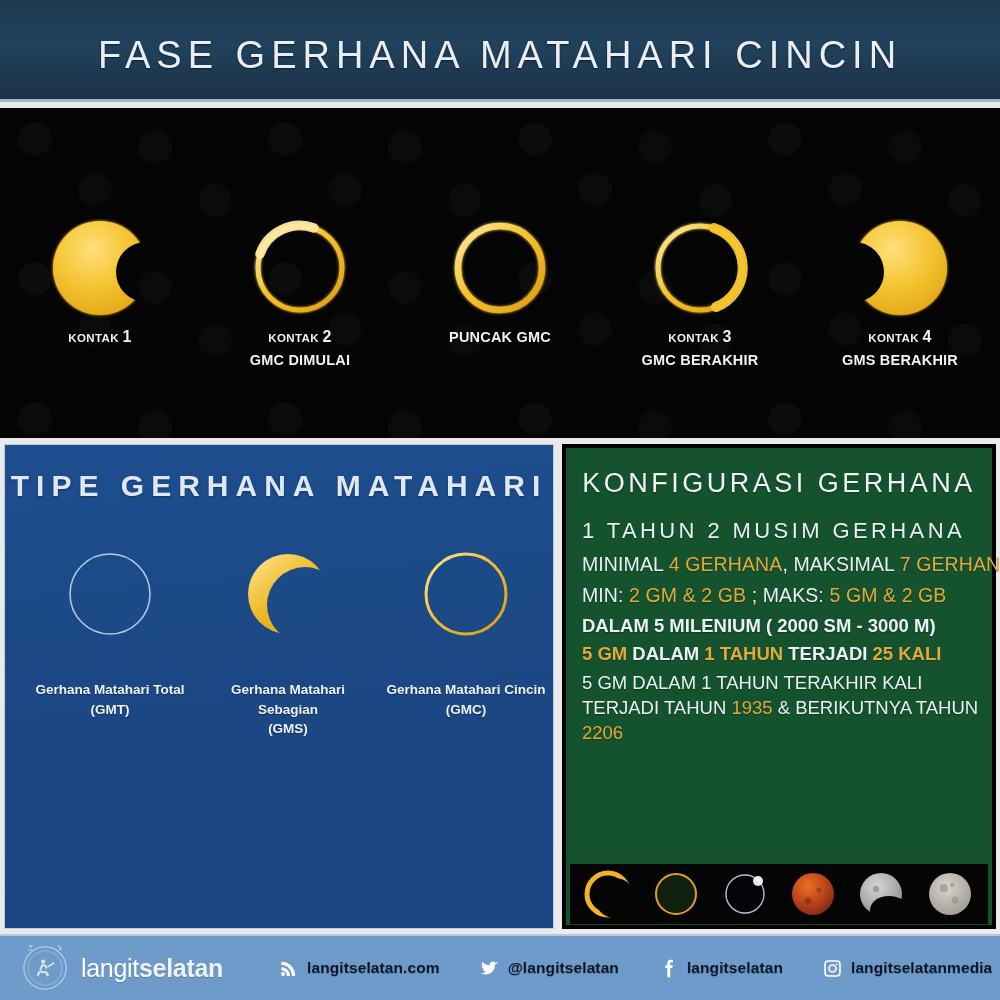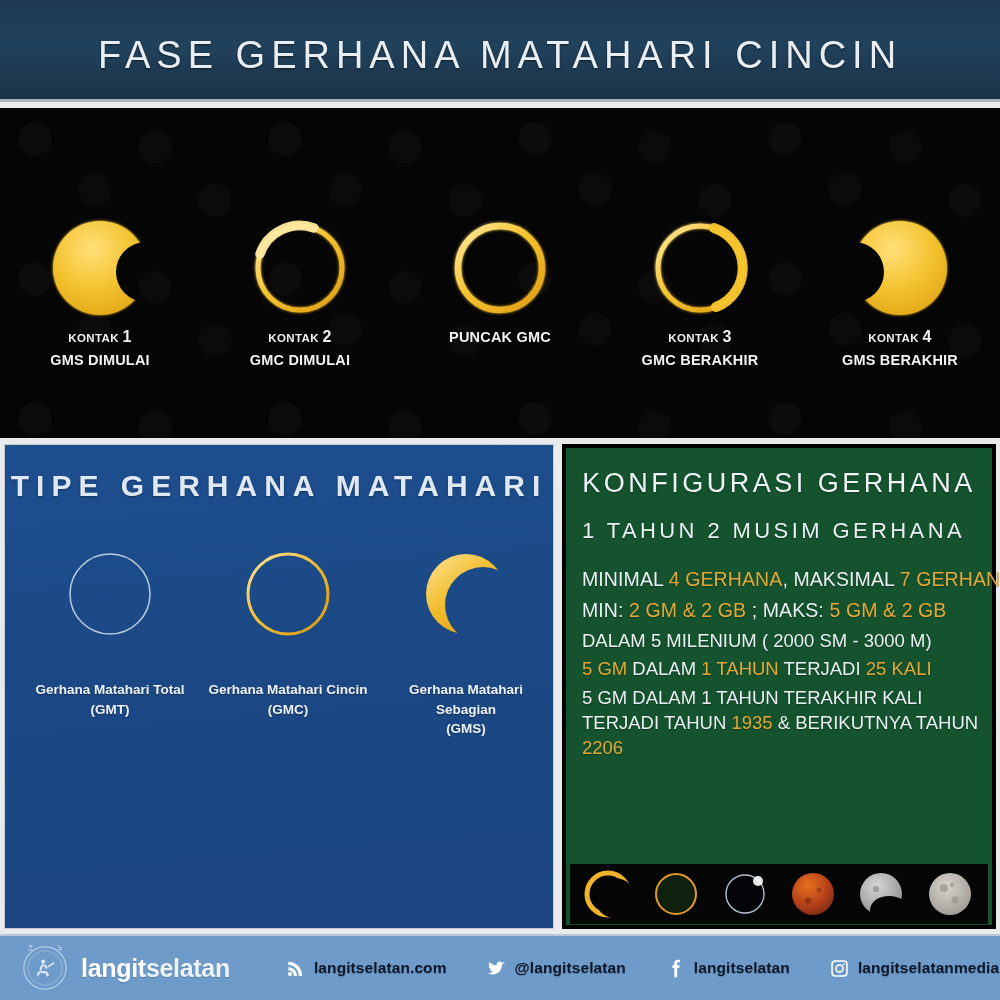--- a/index.html
+++ b/index.html
@@ -80,23 +80,23 @@
   }
 
   
   .pr-title{
     position:absolute; left:0; right:0; top:20px; text-align:center;
     color:#eef3f8; font-size:27px; font-weight:300; letter-spacing:3.5px;
     text-shadow:0 1px 2px rgba(0,0,0,.3); white-space:nowrap;
   }
   .pr-lines{ position:absolute; left:16px; right:10px; top:70px; }
   .pr-l{ color:#eaf0f5; text-shadow:0 1px 1px rgba(0,0,0,.33); white-space:nowrap; }
-  .pr-big{ font-size:22px; font-weight:300; letter-spacing:3.4px; margin-bottom:24px; }
+  .pr-big{ font-size:22px; font-weight:300; letter-spacing:3.4px; margin-bottom:9px; }
   .pr-n{ font-size:19.5px; font-weight:400; letter-spacing:.1px; margin-bottom:8px; }
-  .pr-n2{ font-size:18.5px; font-weight:400; letter-spacing:0; margin-bottom:6px; }
+  .pr-n2{ font-size:18.5px; font-weight:700; letter-spacing:0; margin-bottom:6px; }
   .pr-wrap{ font-size:18.5px; font-weight:400; line-height:1.34; white-space:normal; }
   .gold{ color:#e3a93c; }
 
   
   .photostrip{
     position:absolute; left:570px; top:864px; width:418px; height:60px;
     background:#050505; display:flex; align-items:center;
     justify-content:space-around; padding:0 4px;
   }
   .photo{ width:52px; height:52px; position:relative; flex:0 0 auto; }
@@ -106,21 +106,21 @@
     position:absolute; left:0; top:934px; width:1000px; height:66px;
     background:#6e9bc9; border-top:2px solid #b9c7d6;
     display:flex; align-items:center;
   }
   .brand{ display:flex; align-items:center; margin-left:22px; }
   .seal{ width:46px; height:46px; position:relative; }
   .brand-text{
     margin-left:13px; font-size:25px; letter-spacing:-.3px;
     color:#fff; text-shadow:0 1px 1px rgba(0,0,0,.18);
   }
-  .brand-text .b1{ font-weight:700; }
+  .brand-text .b1{ font-weight:400; }
   .brand-text .b2{ font-weight:700; color:#eef3f9; }
 
   .socials{ display:flex; align-items:center; margin-left:56px; gap:40px; }
   .soc{ display:flex; align-items:center; gap:9px; }
   .soc-ic{ width:19px; height:19px; flex:0 0 auto; }
   .soc-tx{ color:#0f172a; font-size:15.5px; font-weight:700; letter-spacing:.1px;
            text-shadow:0 1px 1px rgba(0,0,0,.2); white-space:nowrap; }
 </style>
 </head>
 <body>
@@ -155,21 +155,20 @@
     </filter>
   </defs>
       <mask id="m0">
         <rect width="104" height="104" fill="#fff"></rect>
         <circle cx="98" cy="56" r="30" fill="#000"></circle>
       </mask>
       <circle cx="52" cy="52" r="47" fill="url(#g0)" mask="url(#m0)" filter="url(#f0)"></circle>
     </svg></div>
      <div class="caption">
        <div class="cap1"><span>KONTAK </span><b>1</b></div>
-       <div class="cap2">GMS DIMULAI</div>
      </div>
         </div>
         <div class="phase">
           <div class="disc-wrap"><svg viewBox="0 0 104 104" width="104" height="104">
               <defs>
     <radialGradient id="g1" cx="42%" cy="30%" r="78%">
       <stop offset="0%" stop-color="#ffe07a"></stop>
                   <stop offset="55%" stop-color="#f3c22e"></stop>
       <stop offset="100%" stop-color="#e0a516"></stop>
     </radialGradient>
@@ -293,52 +292,52 @@
           <div class="type-shape"><svg viewBox="0 0 88 88" width="88" height="88">
       <circle cx="44" cy="44" r="40" fill="none" stroke="#c9d9ea" stroke-width="1.5" opacity=".9"></circle>
             </svg></div>
      <div class="type-label">
        <div>Gerhana Matahari Total</div>
             <div>(GMT)</div>
           </div>
         </div>
         <div class="type">
           <div class="type-shape"><svg viewBox="0 0 88 88" width="88" height="88">
-      <defs>
-                <linearGradient id="tg" x1="0" y1="0" x2="1" y2="1">
-        <stop offset="0%" stop-color="#ffe59b"></stop>
-                  <stop offset="50%" stop-color="#f0bb2e"></stop>
-        <stop offset="100%" stop-color="#d79a14"></stop>
-                </linearGradient>
-              </defs>
-      <circle cx="44" cy="44" r="40" fill="none" stroke="url(#tg)" stroke-width="3"></circle>
-            </svg></div>
-     <div class="type-label">
-       <div>Gerhana Matahari Cincin</div>
-            <div>(GMC)</div>
-          </div>
-        </div>
-        <div class="type">
-          <div class="type-shape"><svg viewBox="0 0 88 88" width="88" height="88">
     <defs>
                 <linearGradient id="cg" x1="0.1" y1="0" x2="0.9" y2="1">
       <stop offset="0%" stop-color="#ffe08a"></stop>
                   <stop offset="45%" stop-color="#f0bc2c"></stop>
       <stop offset="100%" stop-color="#d9960f"></stop>
                 </linearGradient>
       <mask id="cm">
                   <rect width="88" height="88" fill="#fff"></rect>
         <circle cx="61" cy="55" r="38" fill="#000"></circle>
                 </mask>
               </defs>
     <circle cx="44" cy="44" r="40" fill="url(#cg)" mask="url(#cm)"></circle>
             </svg></div>
      <div class="type-label">
        <div>Gerhana Matahari Sebagian</div>
             <div>(GMS)</div>
+          </div>
+        </div>
+        <div class="type">
+          <div class="type-shape"><svg viewBox="0 0 88 88" width="88" height="88">
+      <defs>
+                <linearGradient id="tg" x1="0" y1="0" x2="1" y2="1">
+        <stop offset="0%" stop-color="#ffe59b"></stop>
+                  <stop offset="50%" stop-color="#f0bb2e"></stop>
+        <stop offset="100%" stop-color="#d79a14"></stop>
+                </linearGradient>
+              </defs>
+      <circle cx="44" cy="44" r="40" fill="none" stroke="url(#tg)" stroke-width="3"></circle>
+            </svg></div>
+     <div class="type-label">
+       <div>Gerhana Matahari Cincin</div>
+            <div>(GMC)</div>
           </div>
         </div>
       </div>
 
   </div>
 
   <div class="panel-right">
     <div class="pr-title">KONFIGURASI GERHANA</div>
     <div class="pr-lines">
       <div class="pr-l pr-big">1 TAHUN 2 MUSIM GERHANA</div>

